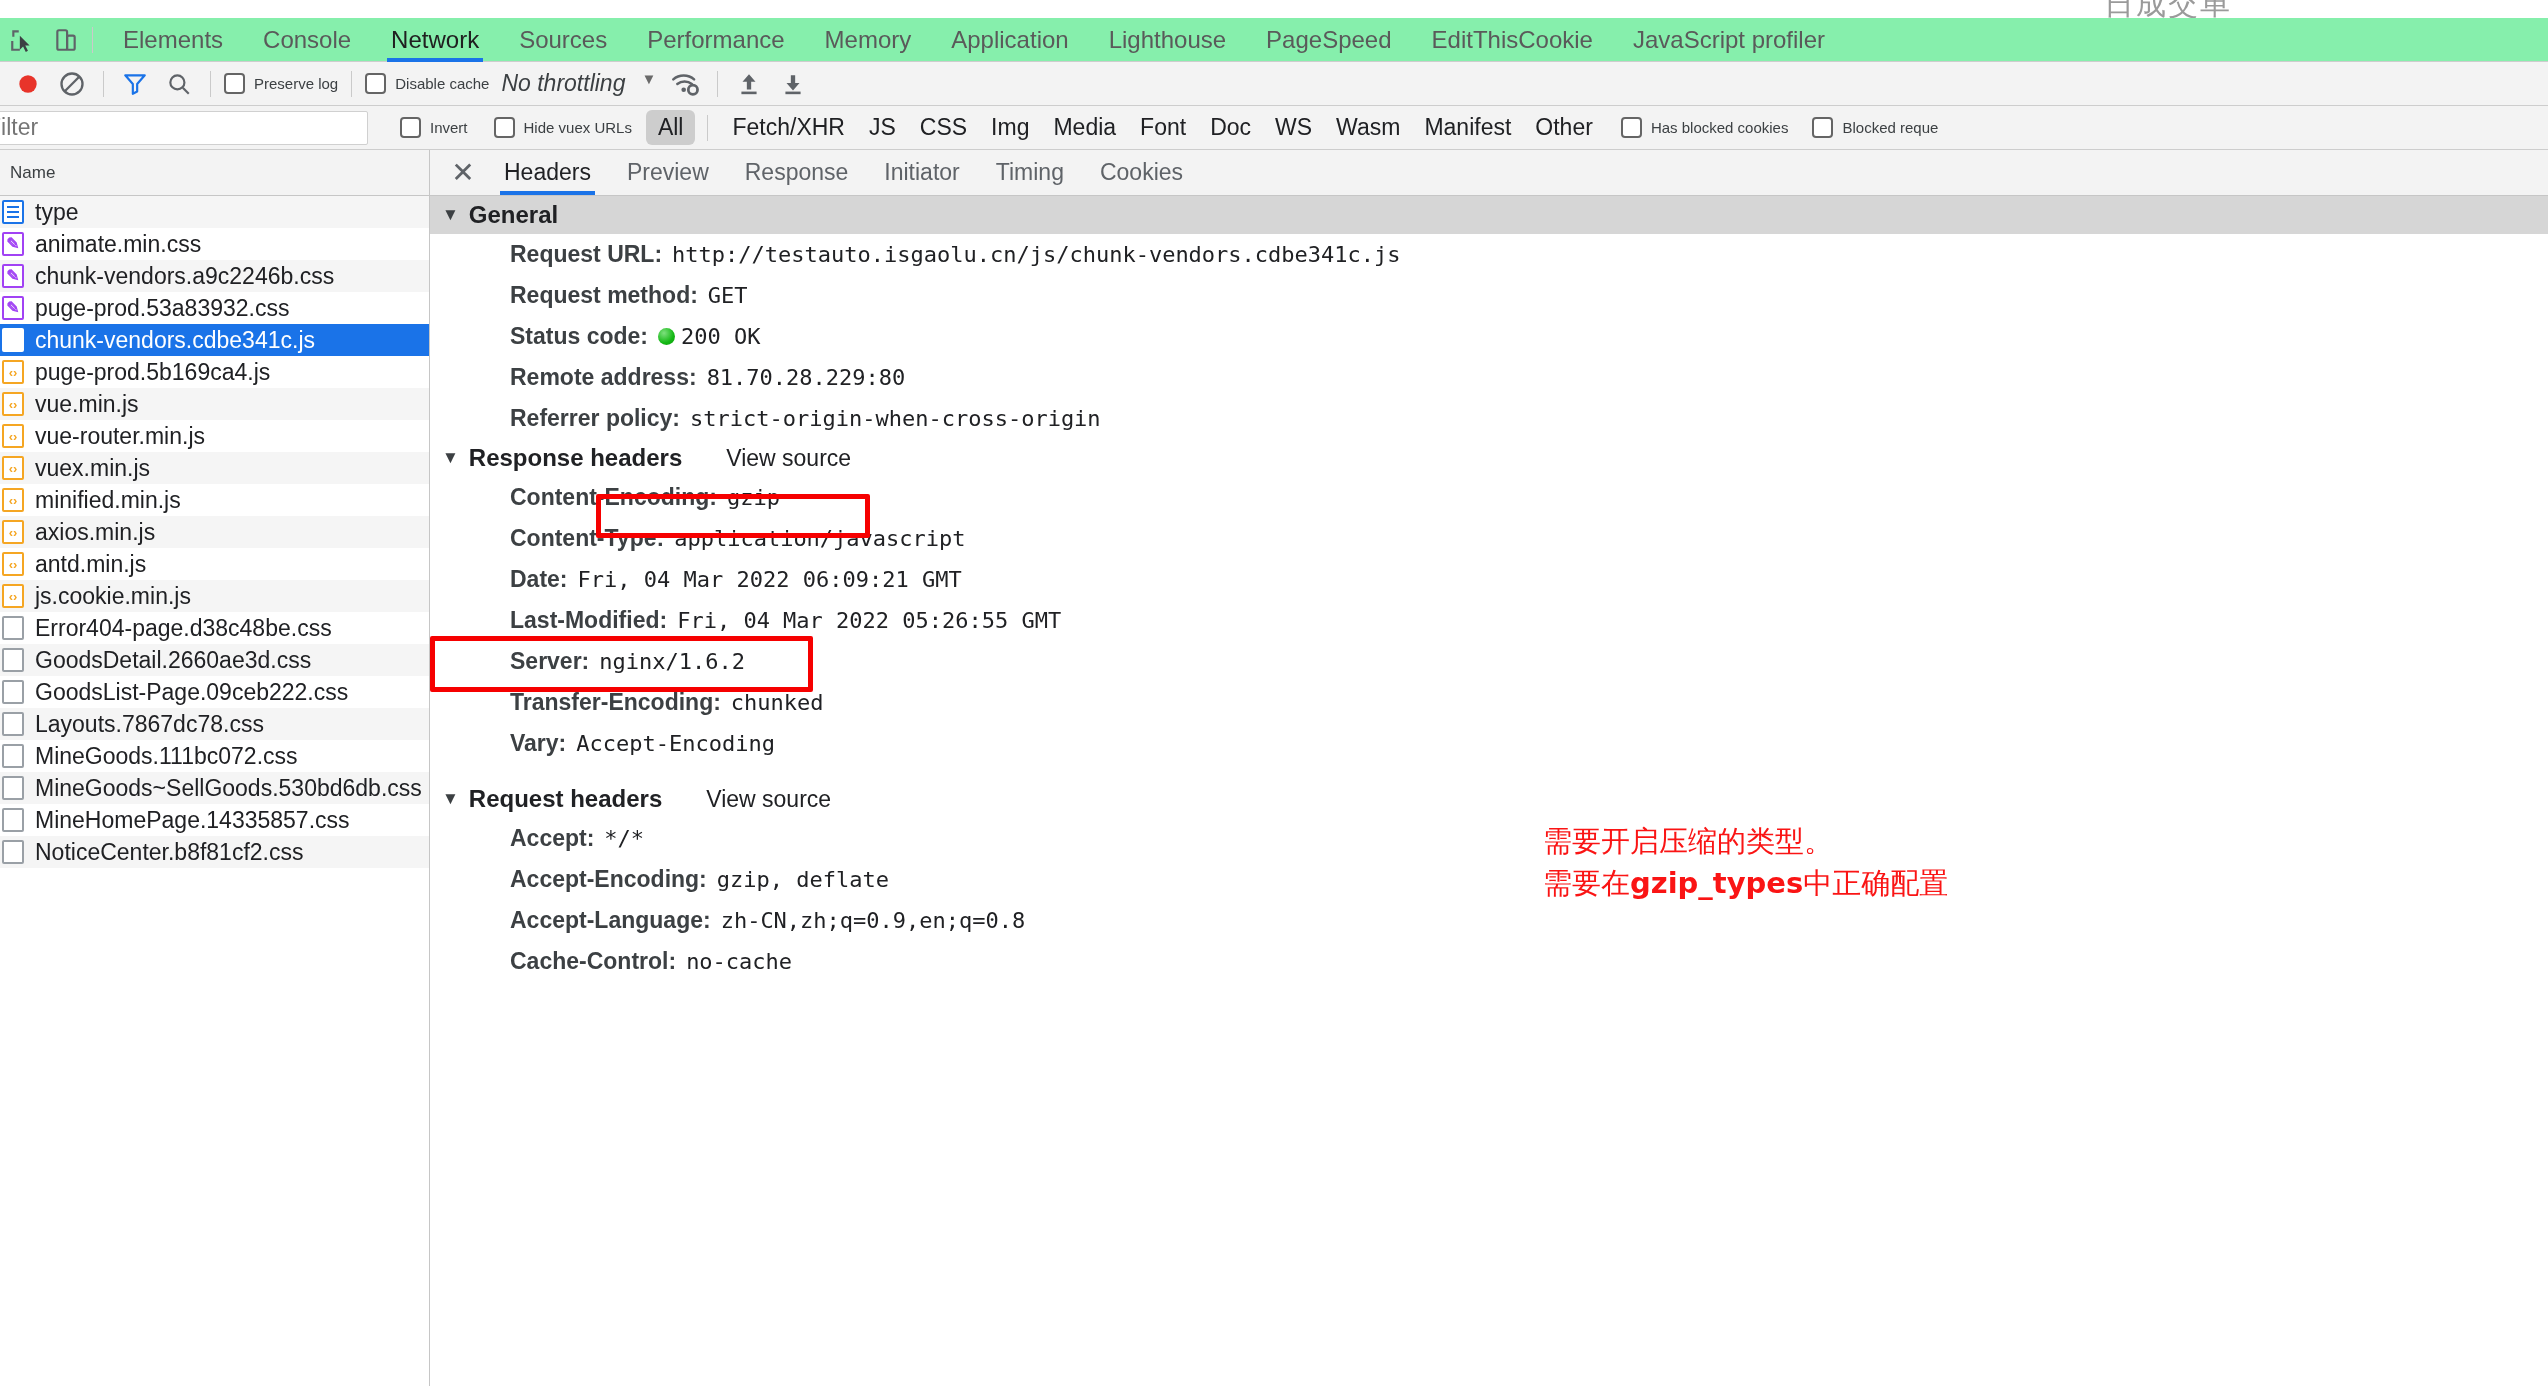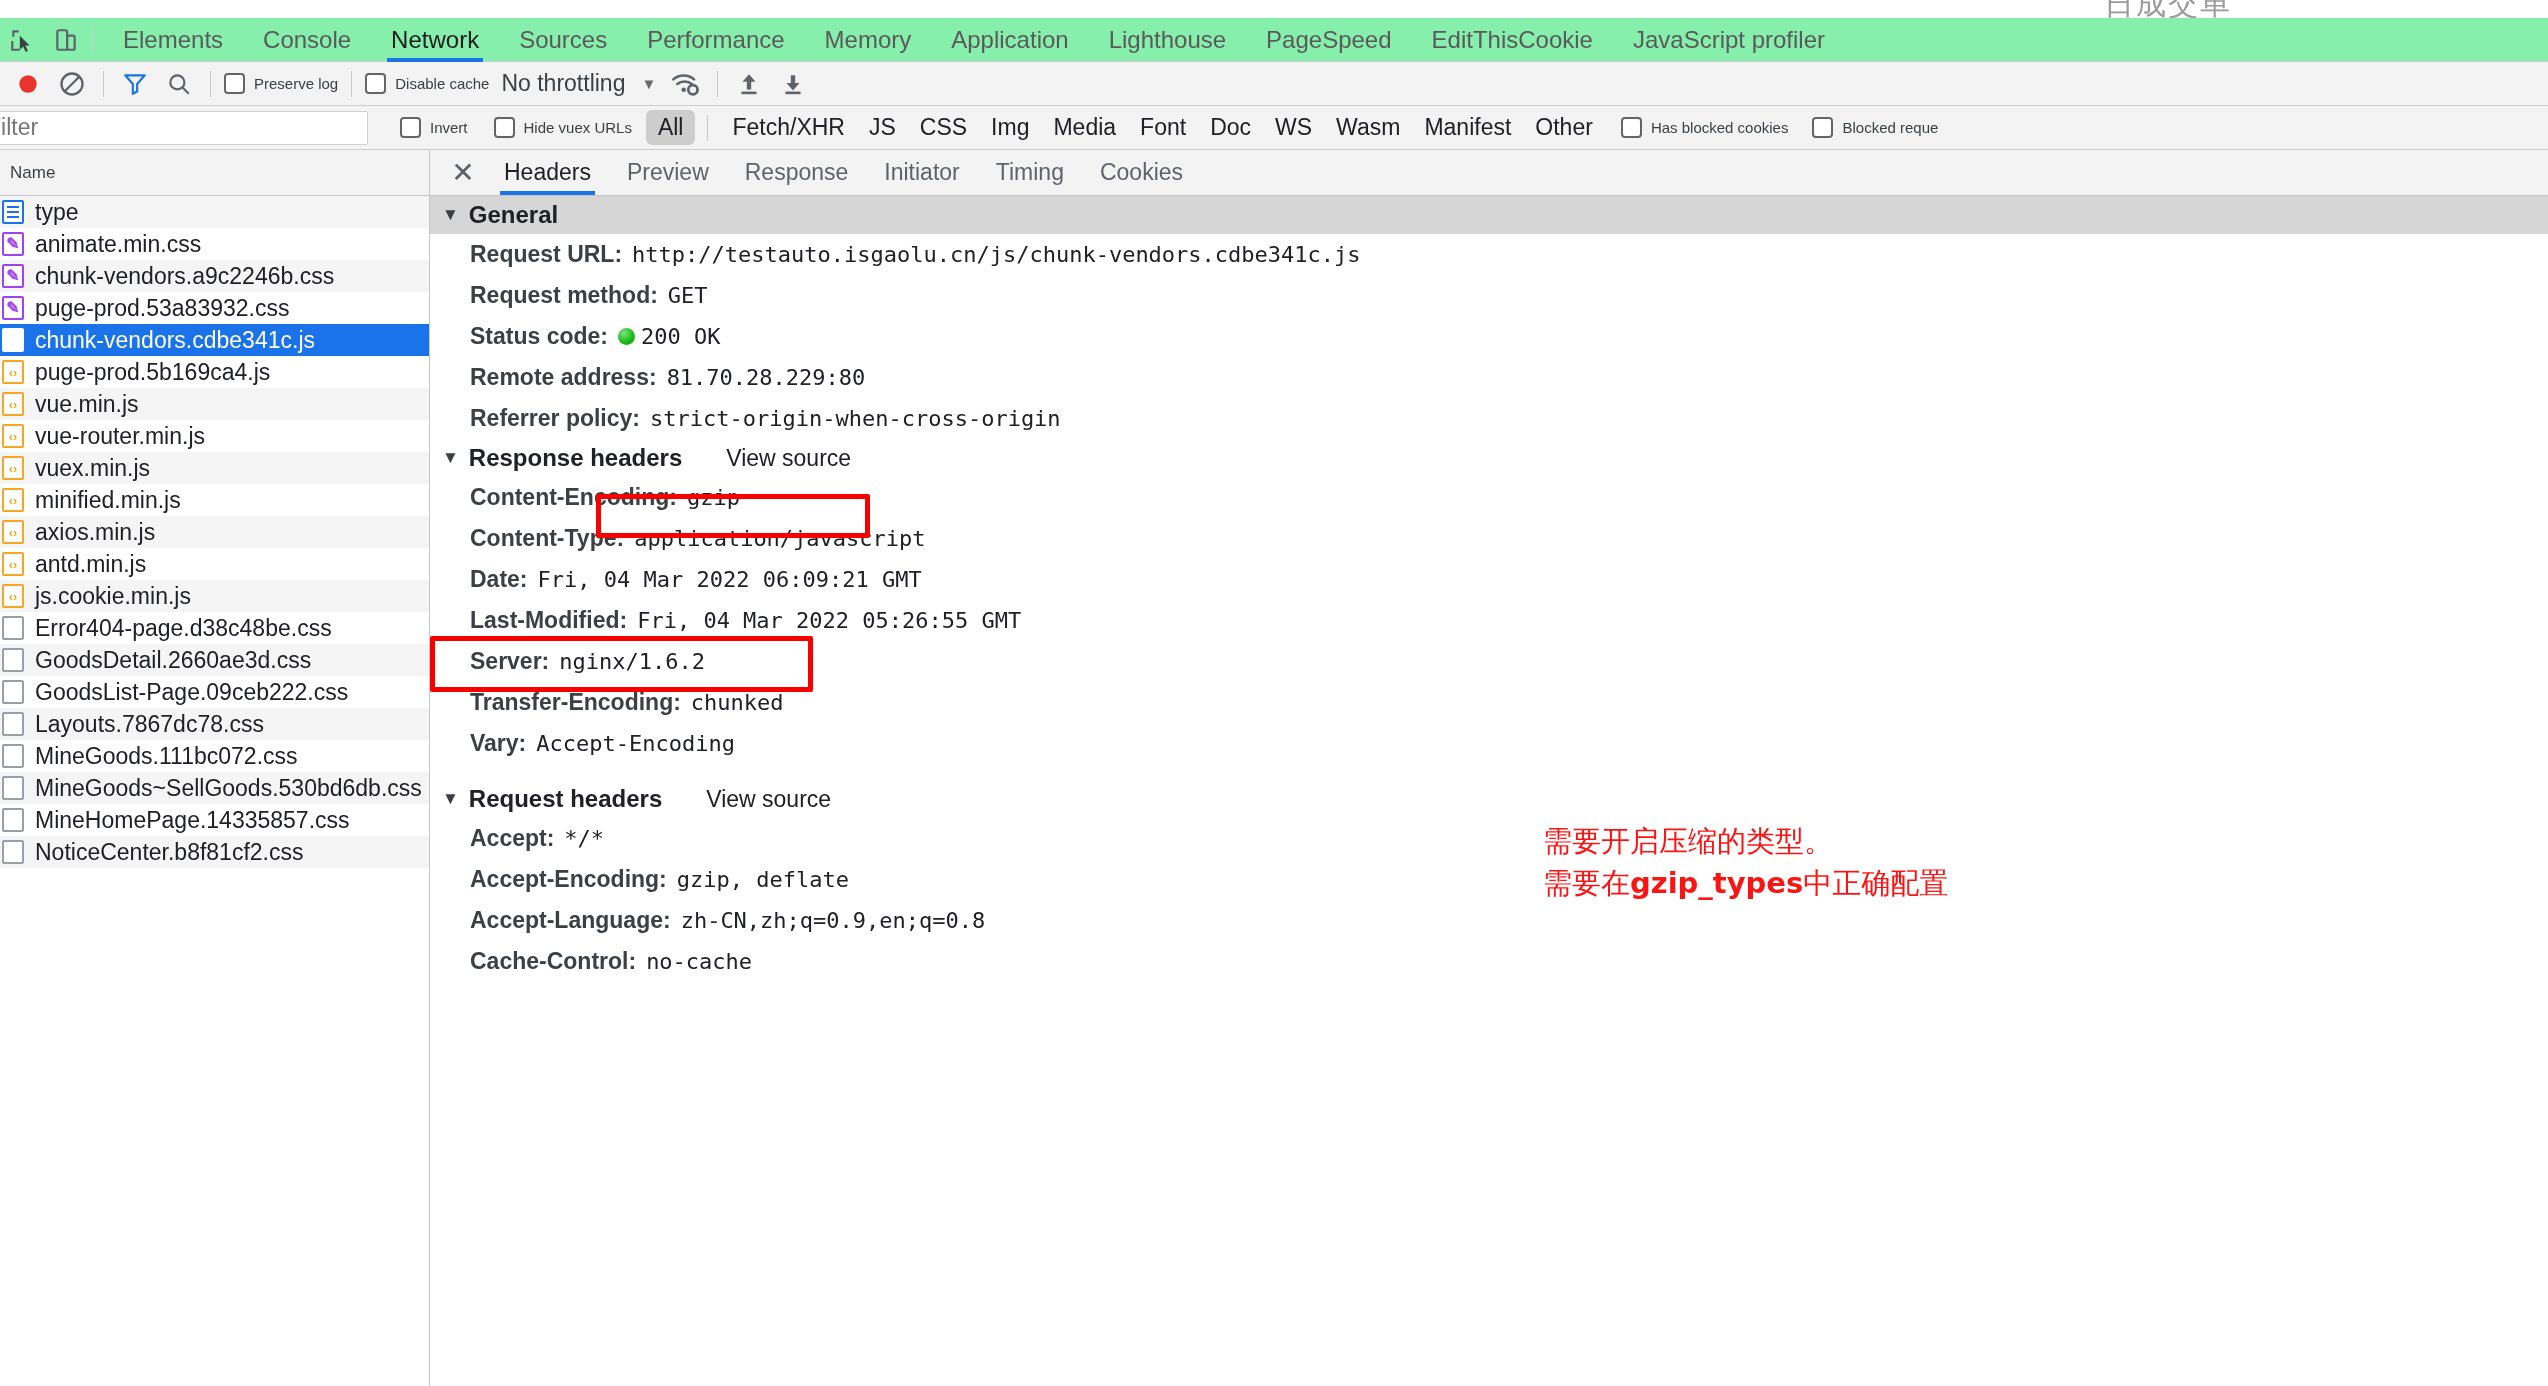--- a/index.html
+++ b/index.html
@@ -57,22 +57,22 @@
     cursor: pointer;
   }
   .nt-sep { width: 1px; height: 26px; background: #cacaca; margin: 0 9px; }
   .chk-wrap { display: flex; align-items: center; gap: 9px; cursor: pointer; padding: 0 4px; }
   .chk {
     width: 21px; height: 21px; border: 2px solid #656565; border-radius: 4px;
     background: #fff; flex: none;
   }
   .chk-lbl { font-size: 15px; color: #3c4043; white-space: nowrap; }
   .throttle {
-    display: flex; align-items: center; gap: 16px; padding: 0 8px; cursor: pointer;
-    font-size: 23px; color: #3c4043; white-space: nowrap;
+    display: flex; align-items: flex-start; gap: 16px; padding: 0 8px; cursor: pointer;
+    font-size: 23px; color: #3c4043; white-space: nowrap; font-style: italic;
   }
   .caret { font-size: 15px; color: #6a6a6a; }
 
   
   .filterbar {
     position: absolute; top: 106px; left: 0; width: 2548px; height: 44px;
     background: #f3f3f3; border-bottom: 1px solid #cdcdcd;
     display: flex; align-items: center;
   }
   .filter-input {
@@ -146,21 +146,21 @@
     height: 38px; background: #d6d6d6; display: flex; align-items: center;
     padding-left: 12px; gap: 10px; font-size: 24px; font-weight: bold; color: #202124;
     cursor: pointer;
   }
   .tri { font-size: 17px; color: #3c4043; }
   .viewsrc { font-weight: normal; font-size: 23px; color: #202124; margin-left: 34px; cursor: pointer; }
   .hrow {
     display: flex; align-items: baseline; padding: 4px 0 4px 40px; gap: 10px;
     font-size: 23px; line-height: 32px;
   }
-  .hkey { font-weight: bold; color: #3c4043; white-space: nowrap; }
+  .hkey { font-weight: bold; color: #3c4043; white-space: nowrap; margin-left: 40px; }
   .hval { font-family: "DejaVu Sans Mono", monospace; font-size: 22px; color: #202124; white-space: nowrap; }
   .statusdot {
     display: inline-block; width: 17px; height: 17px; border-radius: 50%;
     background: radial-gradient(circle at 35% 30%, #7ee07e, #14b814 60%, #0e9a0e);
     margin-right: 6px; vertical-align: -1px;
   }
 
   
   .redbox { position: absolute; border: 5px solid #f60000; border-radius: 2px; pointer-events: none; }
   .cn-ann {

